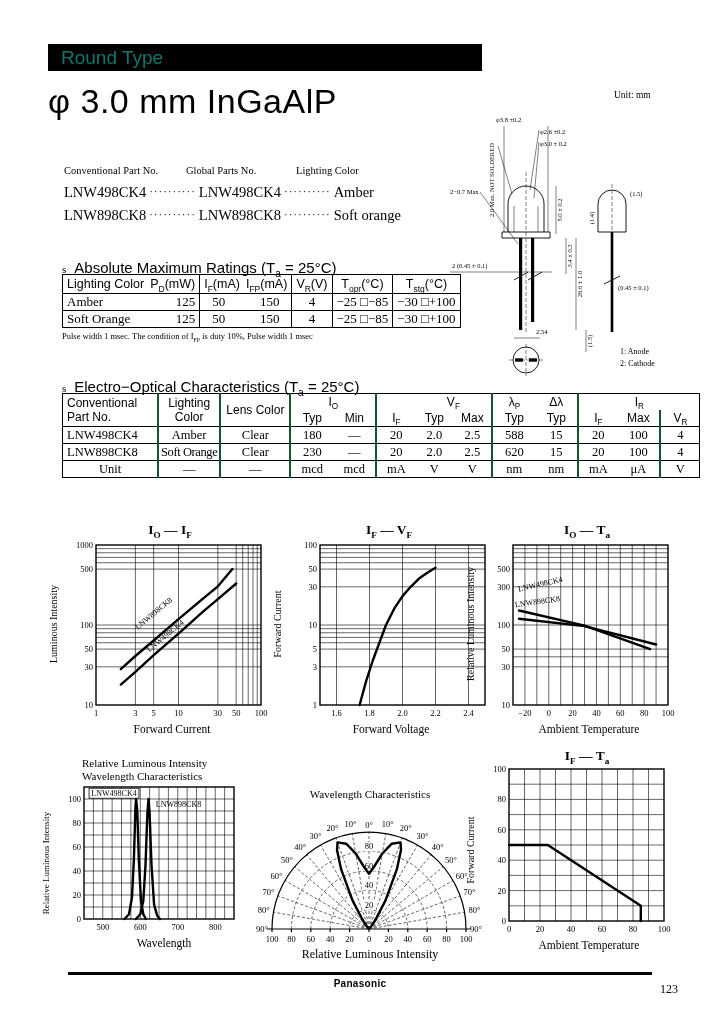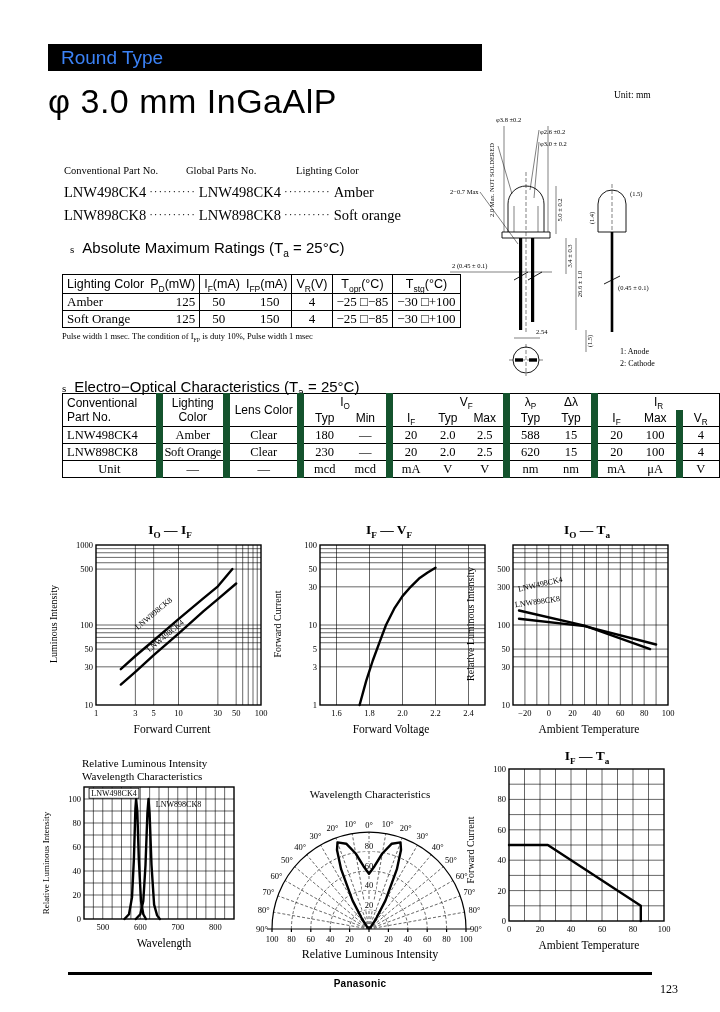--- a/index.html
+++ b/index.html
@@ -1,20 +1,20 @@
 <!DOCTYPE html>
 <html><head>
 <meta charset="utf-8">
 <style>
   html,body{margin:0;padding:0;}
   body{width:720px;height:1012px;position:relative;background:#fff;color:#000;
        font-family:"Liberation Serif",serif;overflow:hidden;}
   .abs{position:absolute;}
   
-  .hdr-bar{left:48px;top:44px;width:434px;height:27px;background:#000;color:#3b82f6;
+  .hdr-bar{left:48px;top:44px;width:434px;height:27px;background:#000;color:#0f766e;
            font-family:"Liberation Sans",sans-serif;font-size:19px;line-height:27px;padding-left:13px;box-sizing:border-box;}
   .page-title{left:48px;top:82px;font-family:"Liberation Sans",sans-serif;font-size:34px;letter-spacing:.5px;}
   
   .parts{left:64px;top:160px;width:380px;}
   .parts .ph{font-size:10.5px;display:inline-block;}
   .parts .row{margin-top:6px;font-size:14.5px;white-space:nowrap;}
   .lead-dots{font-size:11px;letter-spacing:1px;vertical-align:2px;padding:0 3px;}
   .ph1{width:118px;} .ph2{width:106px;}
   
   .sec{font-family:"Liberation Sans",sans-serif;font-size:15px;}
@@ -24,21 +24,21 @@
   table{border-collapse:collapse;}
   .amr{left:62px;top:274px;}
   .amr td{border:1px solid #000;font-size:13px;padding:0 4px;height:16px;white-space:nowrap;}
   .amr tr.h td{font-family:"Liberation Sans",sans-serif;font-size:12.5px;height:18px;}
   .amr .sp{display:flex;justify-content:space-between;gap:6px;}
   .amr-note{left:62px;top:331px;font-size:8.5px;}
   
   .eoc{left:62px;top:393px;}
   .eoc td{font-size:12.5px;padding:0 2px;height:16px;text-align:center;white-space:nowrap;}
   .eoc tr.h td{font-family:"Liberation Sans",sans-serif;font-size:12px;}
-  .eoc .bl{border-left:7px solid #14532d;}
+  .eoc .bl{border-left:2px solid #14532d;}
   .eoc{border:1.5px solid #000;}
   .eoc tr.d td{border-top:1px solid #000;}
   .eoc .partc{text-align:left;padding-left:4px;width:88px;}
   .eoc .lightc{width:44px;} .eoc .lensc{text-align:center;width:64px;}
   .eoc .n40{width:38px;} .eoc .n36{width:34px;}
   .squeeze{font-size:8px;letter-spacing:-.4px;}
   
   .chart{position:absolute;}
   .c-title{font-size:13.5px;font-weight:bold;text-align:center;margin-left:26px;margin-bottom:1px;}
   .c-title.small{font-size:11px;font-weight:normal;text-align:left;margin-left:42px;line-height:1.15;}
@@ -149,21 +149,21 @@
   <line x1="150" y1="148" x2="178" y2="148" class="dln"></line>
   <rect x="162.7" y="148" width="2.6" height="100" fill="#000"></rect>
   <line x1="156" y1="200" x2="172" y2="192" class="dln"></line>
   <text x="182" y="112" class="dtx">(1.5)</text>
   <text x="146" y="134" class="dtx" text-anchor="middle" transform="rotate(-90 146 134)">(1.4)</text>
   <text x="170" y="206" class="dtx">(0.45 ± 0.1)</text>
   <text x="172" y="270" class="dtx9" style="font-size:8px;">1: Anode</text>
   <text x="172" y="282" class="dtx9" style="font-size:8px;">2: Cathode</text>
 </svg>
 
-<div class="abs sec" style="left:62px;top:239px;margin-left:8px;">
+<div class="abs sec" style="left:62px;top:259px;">
   <span class="bullet">s</span><span>Absolute Maximum Ratings (T<sub>a</sub> = 25°C)</span>
 </div>
 <table class="abs amr">
   <tbody>
       <tr class="h">
     <td>
           <span class="sp">
             <span>Lighting Color</span>
             <span>P<sub>D</sub>(mW)</span>
           </span>

